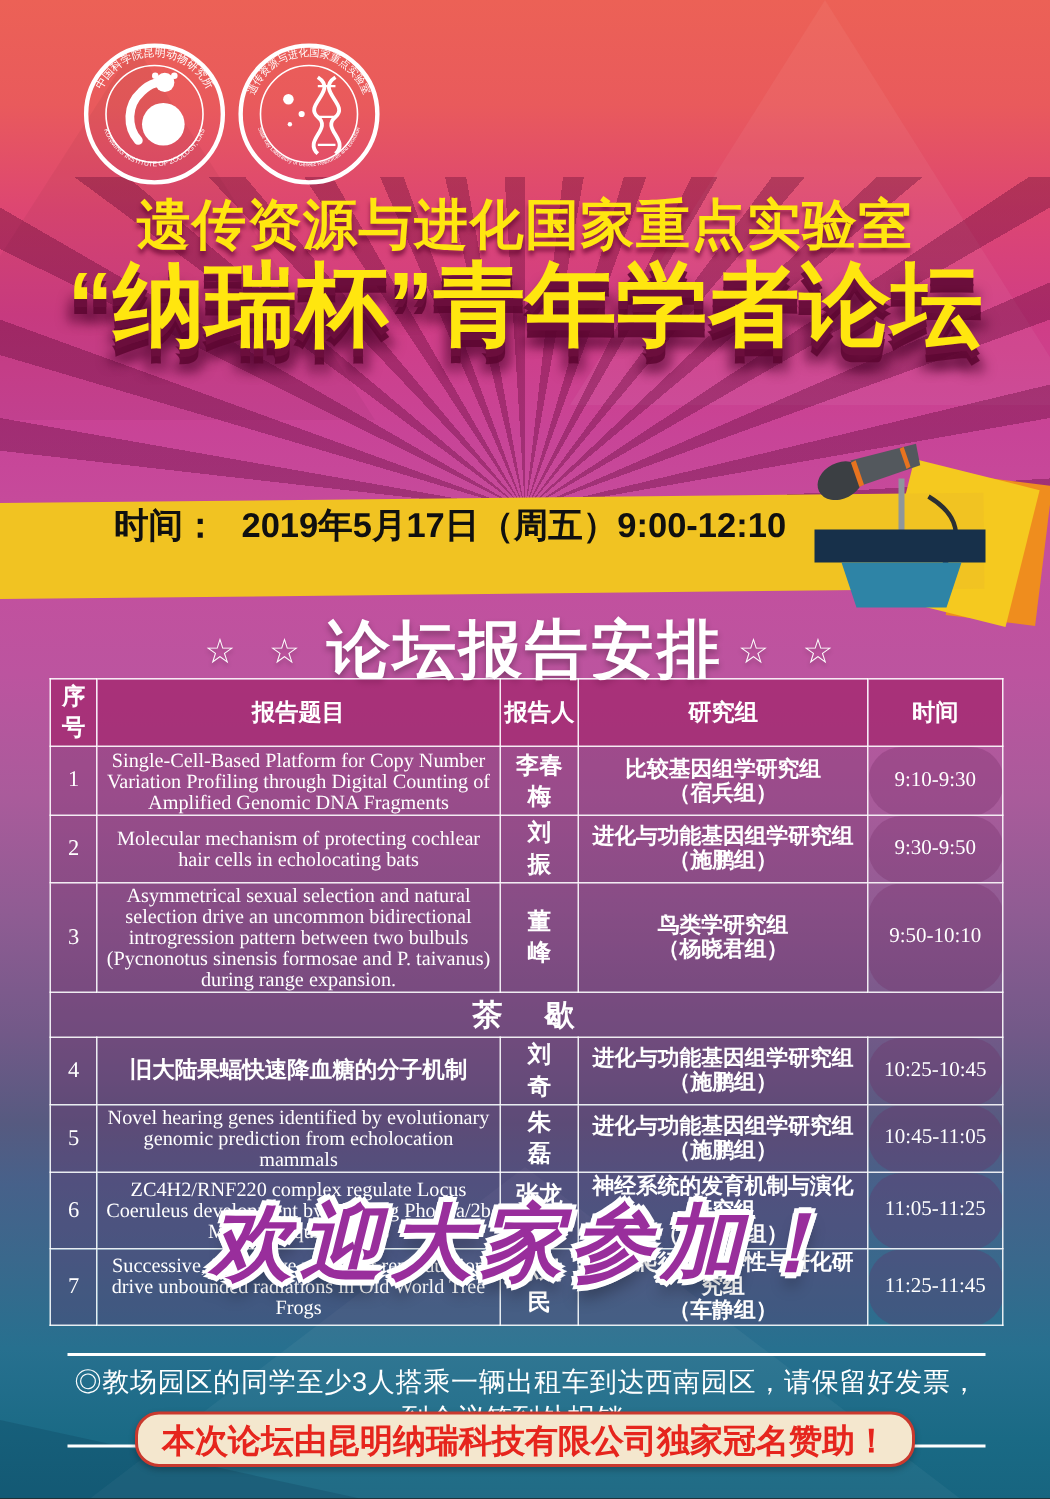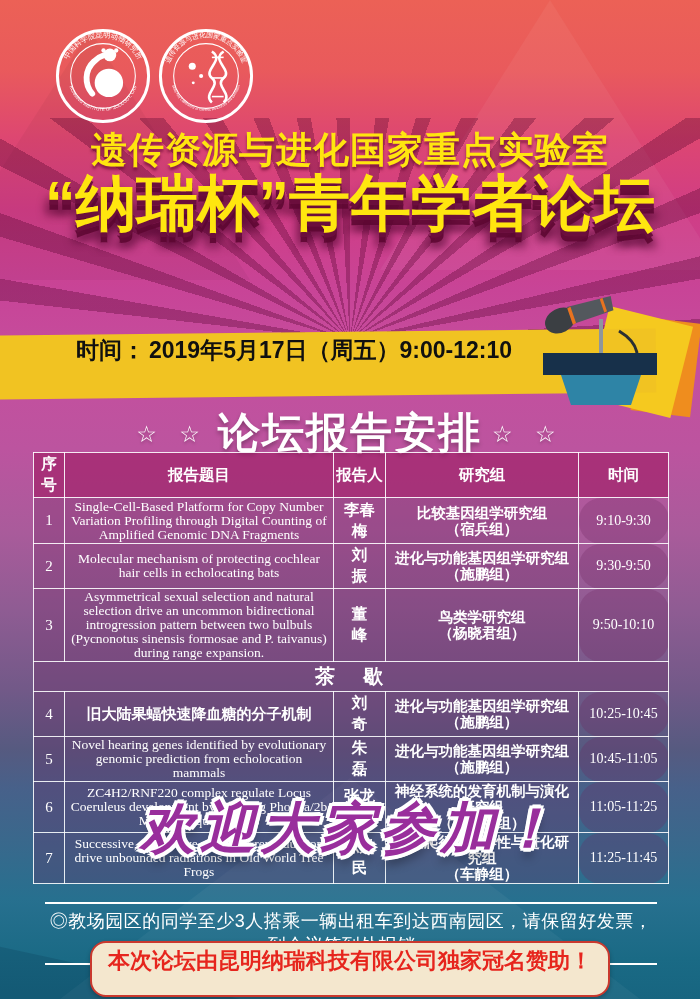--- a/index.html
+++ b/index.html
@@ -25,21 +25,21 @@
   .t1{top:126px;font-size:36px;letter-spacing:1px;text-shadow:0 3px 3px rgba(95,5,45,.65);}
   .t2{top:163px;font-size:61px;letter-spacing:0;
       text-shadow:0 5px 0 #6b0e3c,0 10px 0 rgba(92,6,48,.85),4px 15px 8px rgba(70,0,40,.6),-4px 15px 8px rgba(70,0,40,.6);}
   .t3{top:239px;font-size:57px;
       text-shadow:0 5px 0 #6b0e3c,0 10px 0 rgba(92,6,48,.85),4px 15px 8px rgba(70,0,40,.6),-4px 15px 8px rgba(70,0,40,.6);}
   .panel{position:absolute;}
   .panel-orange{left:636px;top:320px;width:60px;height:94px;background:#ef8d1e;transform:rotate(7deg);}
   .panel-yellow{left:597px;top:315px;width:86px;height:94px;background:#f5c91f;transform:rotate(14deg);}
   .info-banner{position:absolute;left:-10px;top:332px;width:666px;height:64px;background:#f1c322;transform:rotate(-0.6deg);}
   .info-text{position:absolute;left:76px;top:335px;color:#101010;font-size:23px;line-height:31px;z-index:4;}
-  .info-text .lbl{font-weight:900;margin-right:4px;}
+  .info-text .lbl{font-weight:900;margin-right:16px;}
   .info-text .val{font-weight:bold;}
   .podium{position:absolute;left:523px;top:291px;width:160px;height:118px;z-index:5;}
   .section-title{position:absolute;top:405px;width:100%;text-align:center;color:#fff;z-index:4;white-space:nowrap;}
   .section-title .stars{font-size:23px;letter-spacing:8px;vertical-align:5px;text-shadow:0 2px 3px rgba(0,0,0,.25);}
   .section-title .stx{font-size:42px;font-weight:900;letter-spacing:2px;text-shadow:0 3px 4px rgba(0,0,0,.3);margin:0 10px;}
   table.sched{position:absolute;left:33px;top:452px;width:635px;border-collapse:collapse;table-layout:fixed;color:#fff;z-index:4;}
   .sched th,.sched td{border:1px solid rgba(255,255,255,.88);background:rgba(110,36,96,.27);text-align:center;vertical-align:middle;padding:1px 3px;overflow:hidden;}
   .sched thead th{background:rgba(158,28,98,.62);font-size:15.5px;font-weight:bold;height:19px;padding:1px 2px;}
   .td-no{font-family:"Liberation Serif",serif;font-size:15px;}
   .td-title{font-family:"Liberation Serif",serif;font-size:13.5px;line-height:14px;}
@@ -50,21 +50,21 @@
   .break-td{font-size:20px;font-weight:bold;letter-spacing:4px;height:19px;}
   .welcome{position:absolute;top:792px;width:100%;text-align:center;z-index:4;
     font-family:Liberation Serif, serif;font-style:italic;font-weight:bold;font-size:55px;
     color:#992e9c;letter-spacing:5px;
     text-shadow:-3px -3px 0 #fff,3px -3px 0 #fff,-3px 3px 0 #fff,3px 3px 0 #fff,
                  0 -4px 0 #fff,0 4px 0 #fff,-4px 0 0 #fff,4px 0 0 #fff,0 9px 10px rgba(0,0,0,.35);}
   .tips-h{position:absolute;left:63px;top:869px;color:#fff;font-size:22px;font-weight:900;letter-spacing:3px;z-index:4;}
   .tip-box{position:absolute;left:45px;top:902px;width:612px;border-top:2px solid #fff;border-bottom:2px solid #fff;
     padding:5px 0 6px;color:#fff;font-size:18px;text-align:center;z-index:4;letter-spacing:.5px;}
   .sponsor{position:absolute;top:941px;left:50%;transform:translateX(-50%);z-index:4;
-    background:#f4e7ce;border:2px solid #c9392e;border-radius:16px;padding:3px 16px 19px;
+    background:#f4e7ce;border:2px solid #c9392e;border-radius:16px;padding:3px 16px 0;
     color:#e6251d;font-size:22px;font-weight:900;white-space:nowrap;box-shadow:0 2px 4px rgba(0,0,0,.25);}
 </style>
 </head>
 <body>
 
 <div class="poster">
 
   <div class="deco tri-a"></div>
   <div class="deco tri-b"></div>
   <div class="deco rays"></div>

